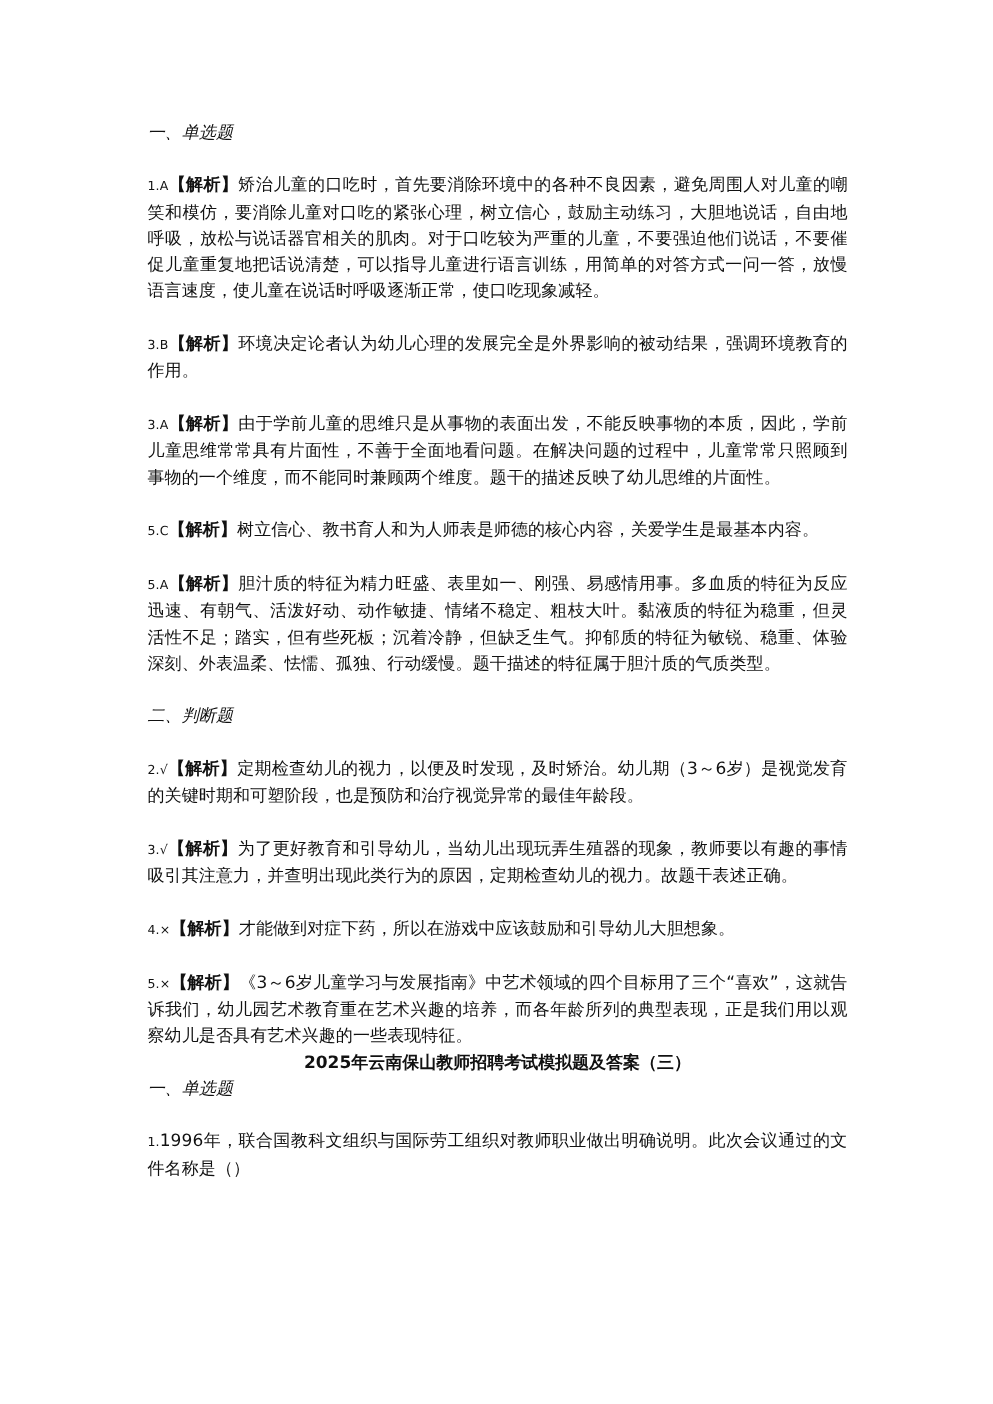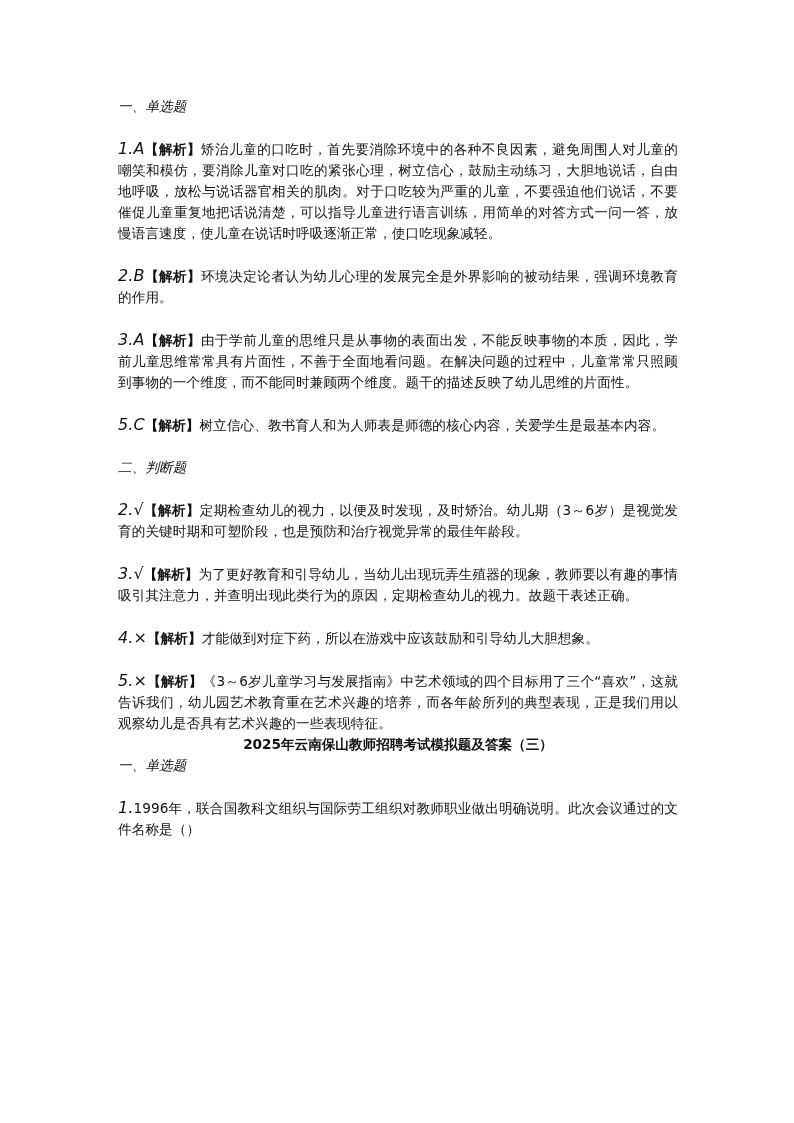--- a/index.html
+++ b/index.html
@@ -2,40 +2,41 @@
 <html><head>
 <meta charset="utf-8">
 <style>
   html, body { margin: 0; padding: 0; background: #ffffff; }
   body { width: 794px; height: 1123px; position: relative; overflow: hidden;
          font-family: "DejaVu Sans", "Liberation Sans", sans-serif; color: #111; }
   .page { position: absolute; left: 118px; top: 96px; width: 560px; }
   .p { font-size: 13.6px; line-height: 21px; margin: 0; letter-spacing: 0.1px; text-align: justify; }
   .heading { margin-bottom: 21px; font-style: italic; }
   .item { margin-bottom: 21px; }
-  .num { font-size: 16px; font-style: italic; }
+  .num { font-size: 10px; }
   .tag { font-weight: bold; }
   .doc-title { text-align: center; font-size: 13.6px; line-height: 21px; margin: 0; font-weight: bold; }
   .tight { margin-bottom: 0; }
 </style>
 </head>
 <body>
 
 <div class="page">
 
   <p class="p heading">一、单选题</p>
 
   <p class="p item"><span class="num">1.A</span><span class="tag">【解析】</span><span>矫治儿童的口吃时，首先要消除环境中的各种不良因素，避免周围人对儿童的嘲笑和模仿，要消除儿童对口吃的紧张心理，树立信心，鼓励主动练习，大胆地说话，自由地呼吸，放松与说话器官相关的肌肉。对于口吃较为严重的儿童，不要强迫他们说话，不要催促儿童重复地把话说清楚，可以指导儿童进行语言训练，用简单的对答方式一问一答，放慢语言速度，使儿童在说话时呼吸逐渐正常，使口吃现象减轻。</span></p>
 
-  <p class="p item"><span class="num">2.B</span><span class="tag">【解析】</span><span>环境决定论者认为幼儿心理的发展完全是外界影响的被动结果，强调环境教育的作用。</span></p>
+  <p class="p item"><span class="num">3.B</span><span class="tag">【解析】</span><span>环境决定论者认为幼儿心理的发展完全是外界影响的被动结果，强调环境教育的作用。</span></p>
 
   <p class="p item"><span class="num">3.A</span><span class="tag">【解析】</span><span>由于学前儿童的思维只是从事物的表面出发，不能反映事物的本质，因此，学前儿童思维常常具有片面性，不善于全面地看问题。在解决问题的过程中，儿童常常只照顾到事物的一个维度，而不能同时兼顾两个维度。题干的描述反映了幼儿思维的片面性。</span></p>
 
   <p class="p item"><span class="num">5.C</span><span class="tag">【解析】</span><span>树立信心、教书育人和为人师表是师德的核心内容，关爱学生是最基本内容。</span></p>
 
+  <p class="p item"><span class="num">5.A</span><span class="tag">【解析】</span><span>胆汁质的特征为精力旺盛、表里如一、刚强、易感情用事。多血质的特征为反应迅速、有朝气、活泼好动、动作敏捷、情绪不稳定、粗枝大叶。黏液质的特征为稳重，但灵活性不足；踏实，但有些死板；沉着冷静，但缺乏生气。抑郁质的特征为敏锐、稳重、体验深刻、外表温柔、怯懦、孤独、行动缓慢。题干描述的特征属于胆汁质的气质类型。</span></p>
 
   <p class="p heading">二、判断题</p>
 
 
   <p class="p item"><span class="num">2.√</span><span class="tag">【解析】</span><span>定期检查幼儿的视力，以便及时发现，及时矫治。幼儿期（3～6岁）是视觉发育的关键时期和可塑阶段，也是预防和治疗视觉异常的最佳年龄段。</span></p>
 
   <p class="p item"><span class="num">3.√</span><span class="tag">【解析】</span><span>为了更好教育和引导幼儿，当幼儿出现玩弄生殖器的现象，教师要以有趣的事情吸引其注意力，并查明出现此类行为的原因，定期检查幼儿的视力。故题干表述正确。</span></p>
 
   <p class="p item"><span class="num">4.×</span><span class="tag">【解析】</span><span>才能做到对症下药，所以在游戏中应该鼓励和引导幼儿大胆想象。</span></p>
 

